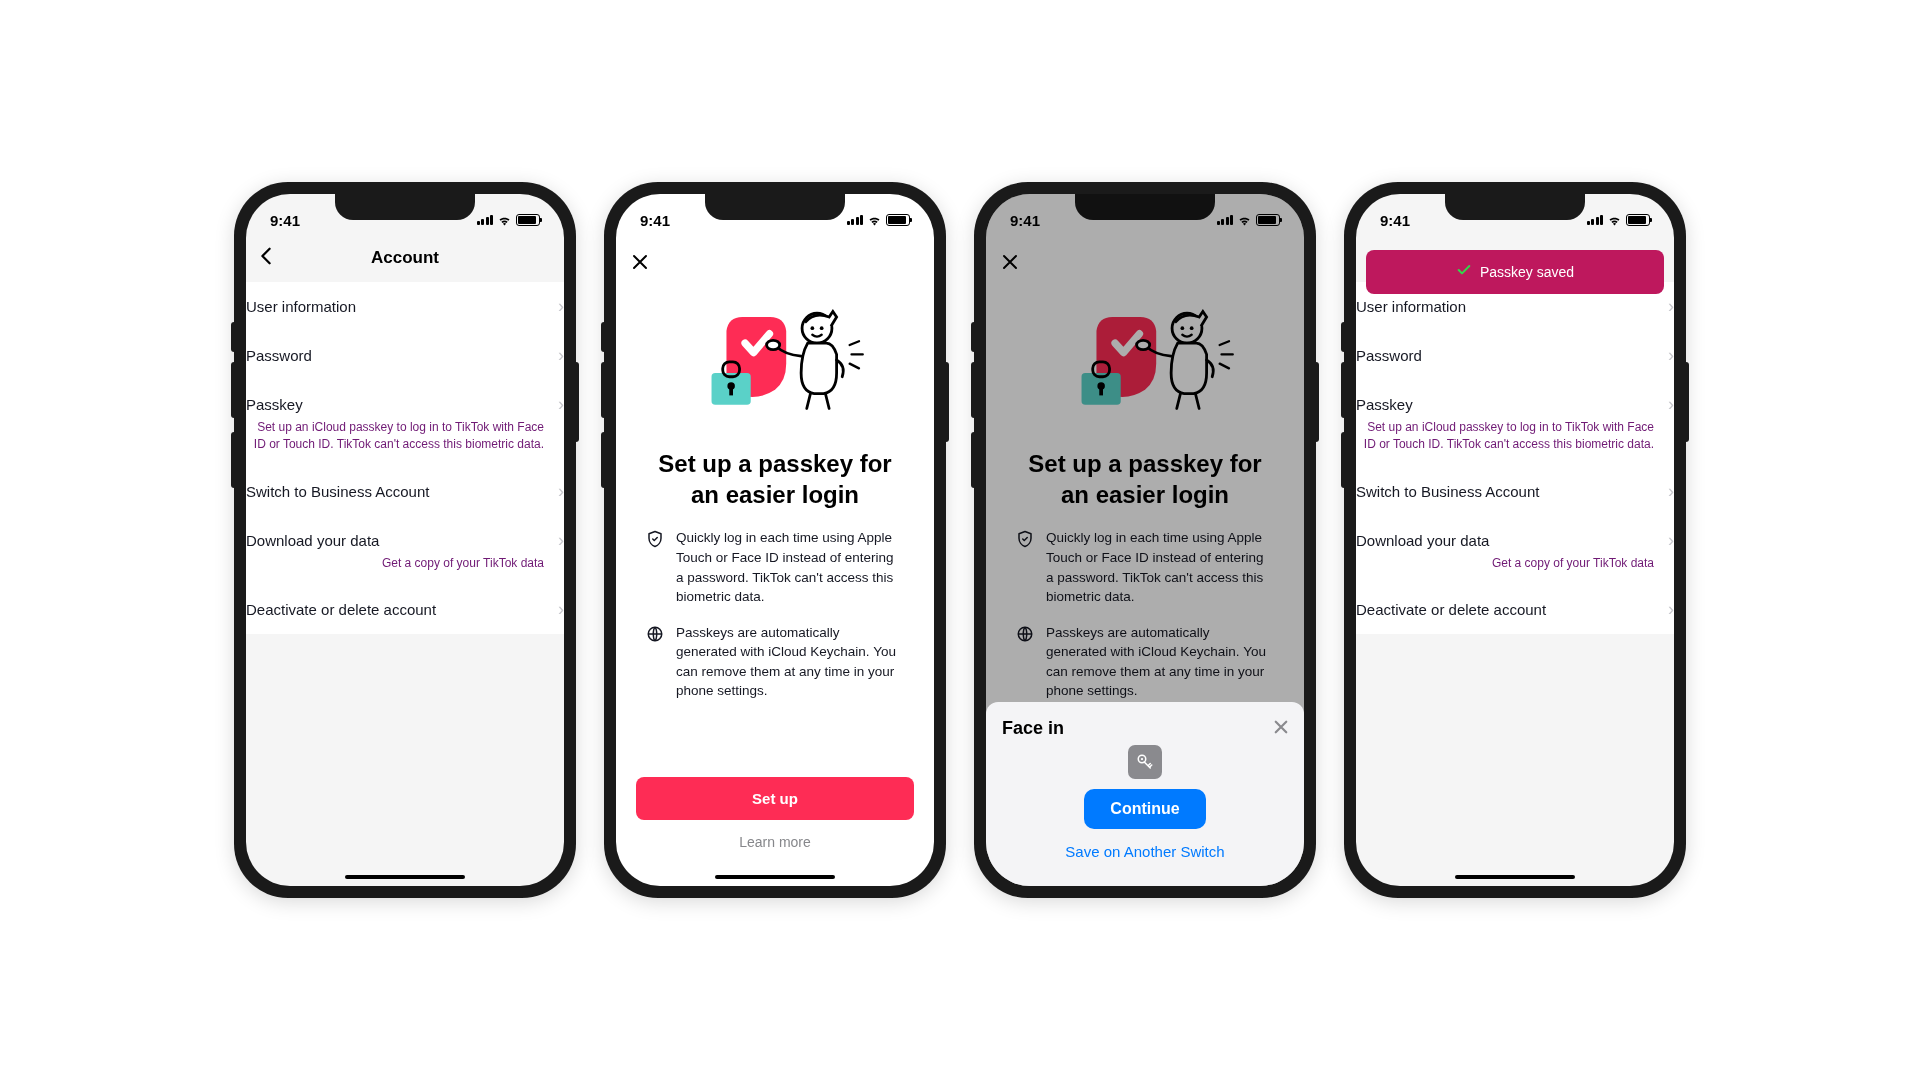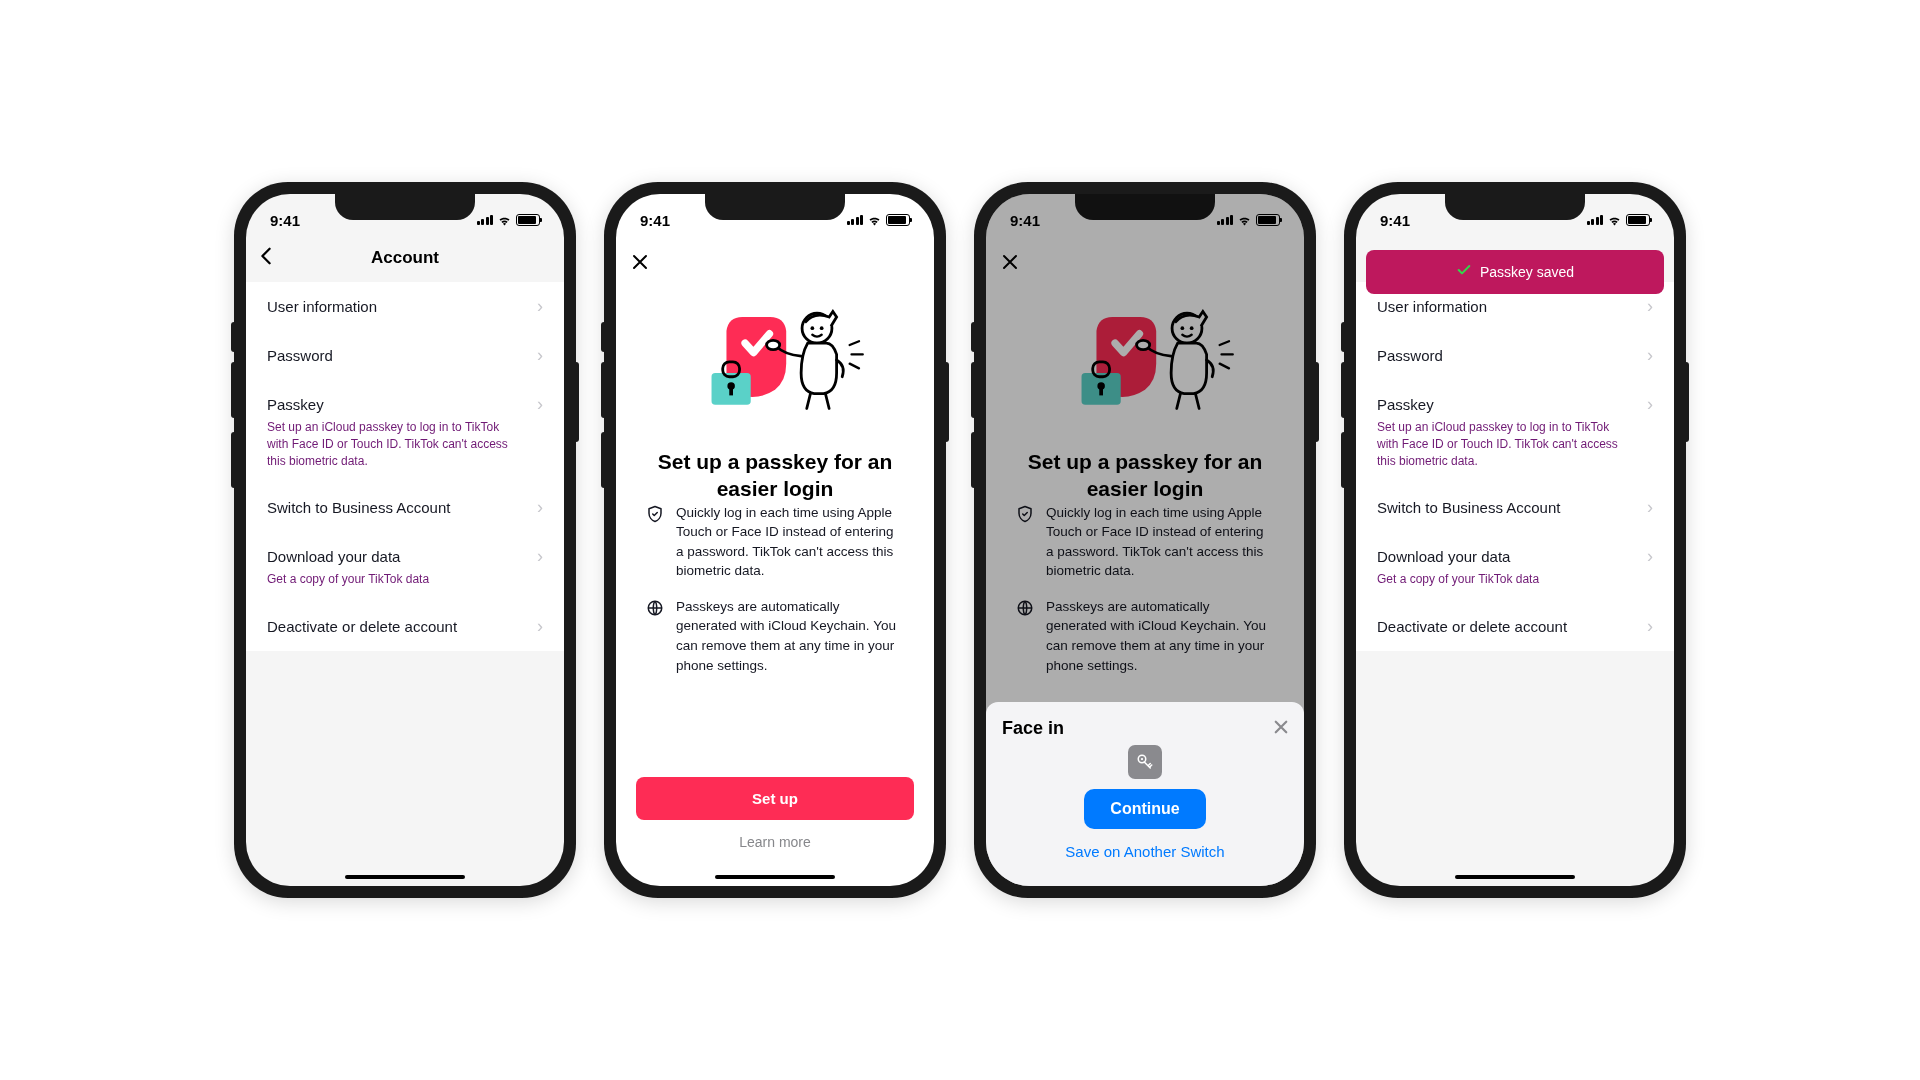--- a/index.html
+++ b/index.html
@@ -92,23 +92,24 @@
     padding: 10px 16px 14px;
     position: relative;
   }
   .nav-title { font-size: 17px; font-weight: 600; }
   .nav-back { position: absolute; left: 14px; font-size: 22px; line-height:1; }
 
   .list { background: #fff; border-radius: 0; margin-top: 0; }
   .list-item {
     display: flex;
     flex-direction: column;
-    padding: 14px 21px;
+    padding: 14px 0;
     position: relative;
     gap: 4px;
+    text-align: right;
   }
   .list-row { display:flex; justify-content:space-between; align-items:center; }
   .item-label { font-size: 15px; font-weight: 500; color:#161823; }
   .item-sub { font-size: 12px; color:#701a75; line-height:1.4; padding-right:20px; }
   .chevron { color:#c7c7cc; font-size:18px; }
 
   .home-indicator {
     position: absolute;
     bottom: 7px; left: 50%;
     transform: translateX(-50%);
@@ -116,21 +117,21 @@
     background: #000;
     border-radius: 3px;
     z-index: 30;
   }
 
   
   .screen-white { background:#fff; }
   .close-x { position:absolute; left:16px; top:56px; font-size:22px; z-index:10; }
   .setup-content { padding: 46px 20px 0; text-align:center; flex:1; display:flex; flex-direction:column; }
   .illustration { height:150px; position:relative; margin-bottom: 14px; display:flex; align-items:center; justify-content:center; }
-  .setup-title { font-size: 21px; font-weight: 700; line-height:1.3; padding:0 20px; }
+  .setup-title { font-size: 24px; font-weight: 700; line-height:1.3; padding:0 20px; margin-bottom:18px; }
   .feature { display:flex; gap:12px; text-align:left; padding: 0 10px 16px; }
   .feat-icon { flex:0 0 18px; height:18px; margin-top:2px; }
   .feat-text { font-size:13.5px; color:#161823; line-height:1.45; }
   .setup-buttons { margin-top:auto; padding: 0 0 22px; }
   .btn-primary {
     background:#fe2c55; color:#fff; border:none; border-radius:8px;
     padding:13px; font-size:15px; font-weight:600; width:100%;
   }
   .btn-secondary {
     background:none; border:none; color:#86878b; font-size:14px; font-weight:500;

